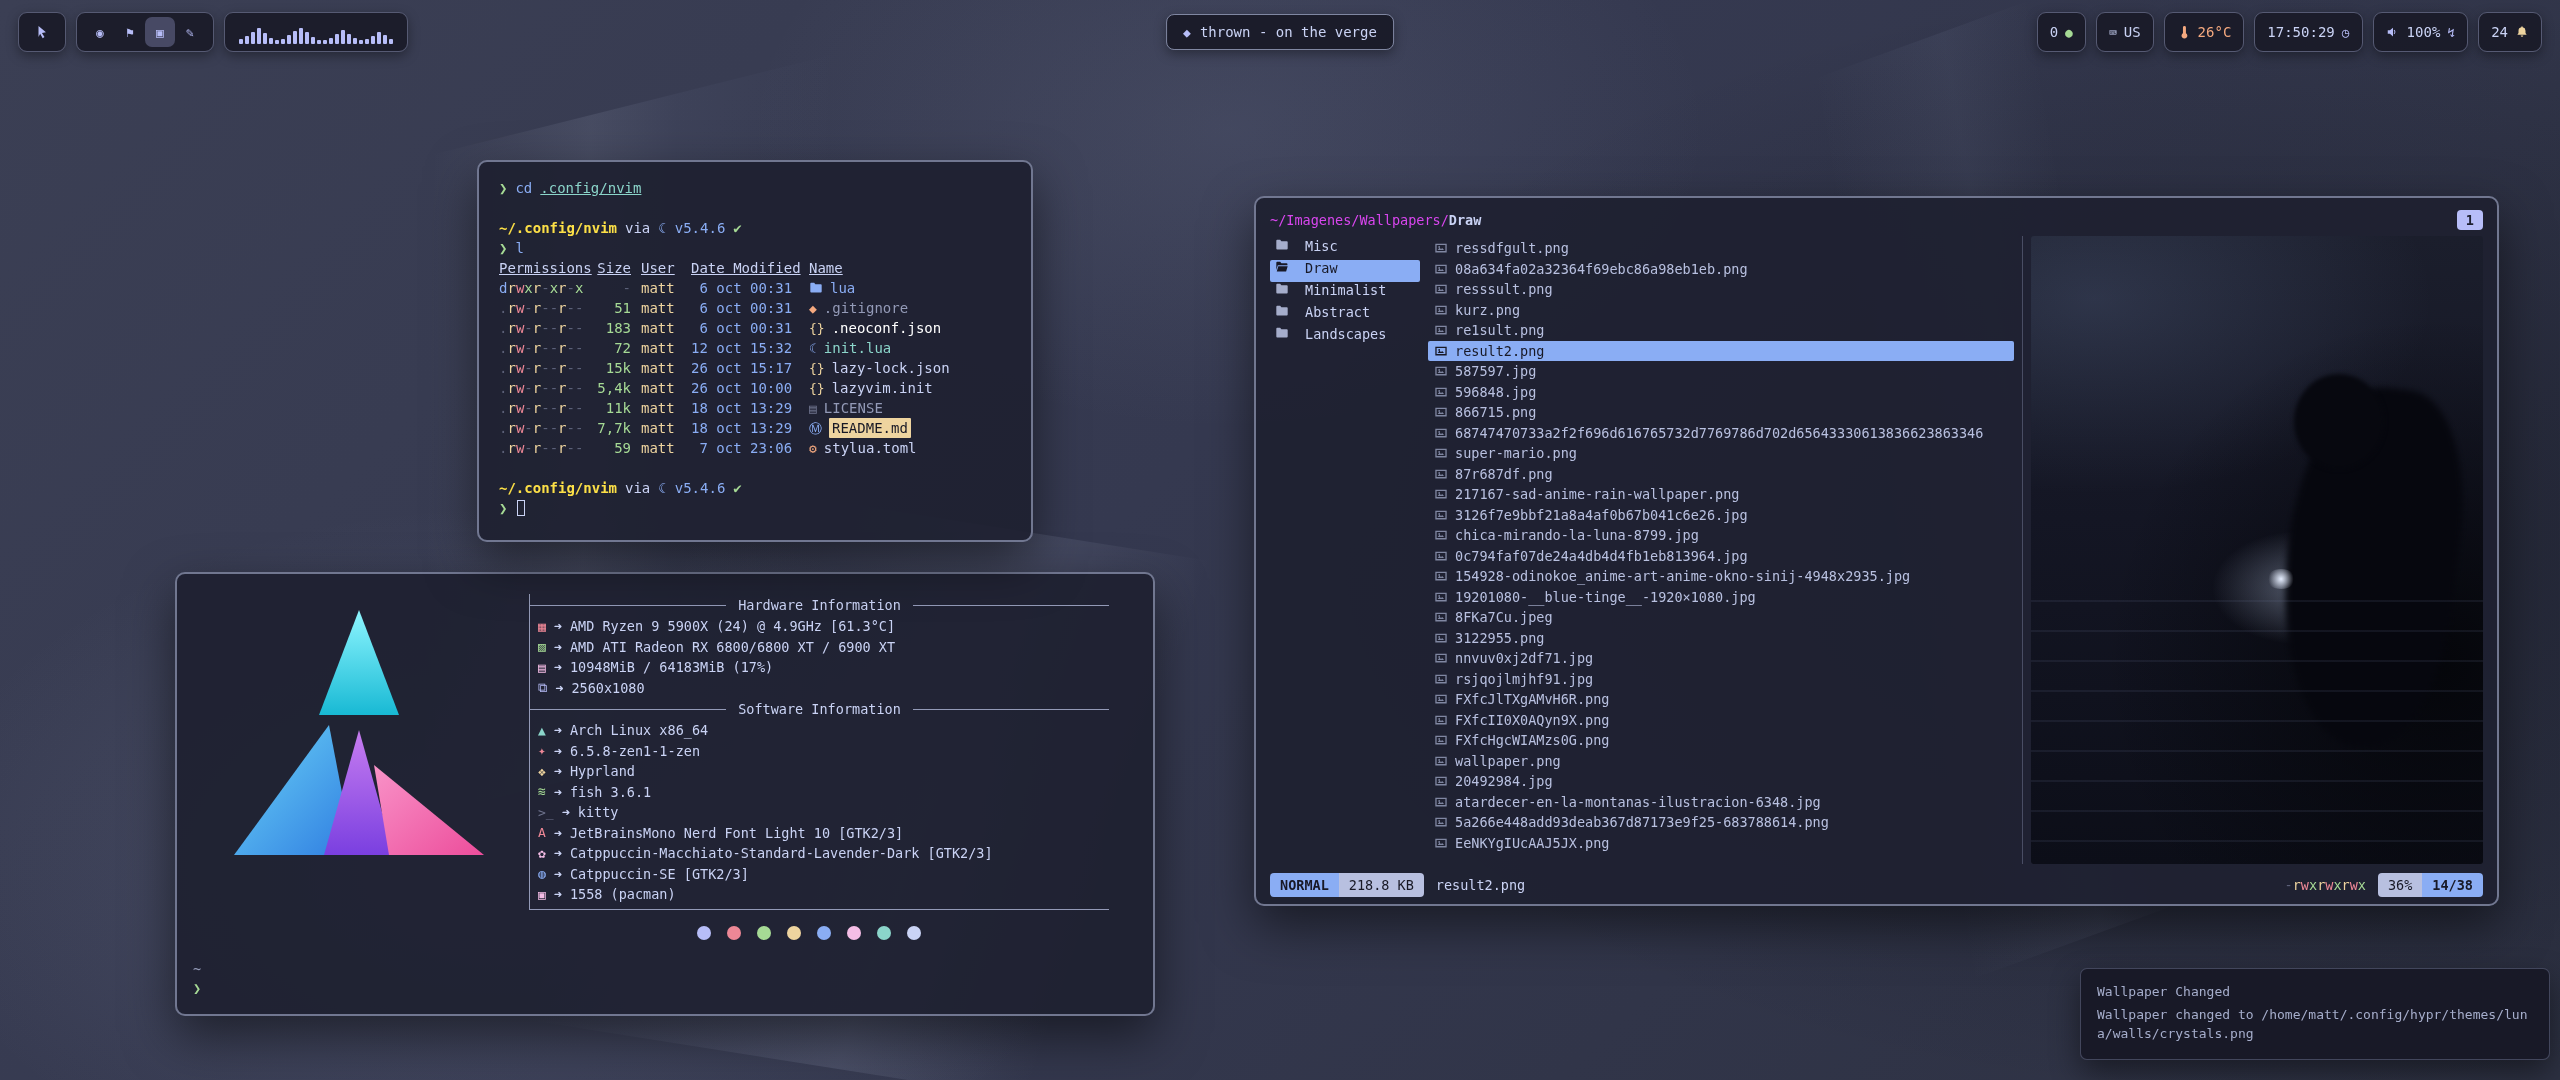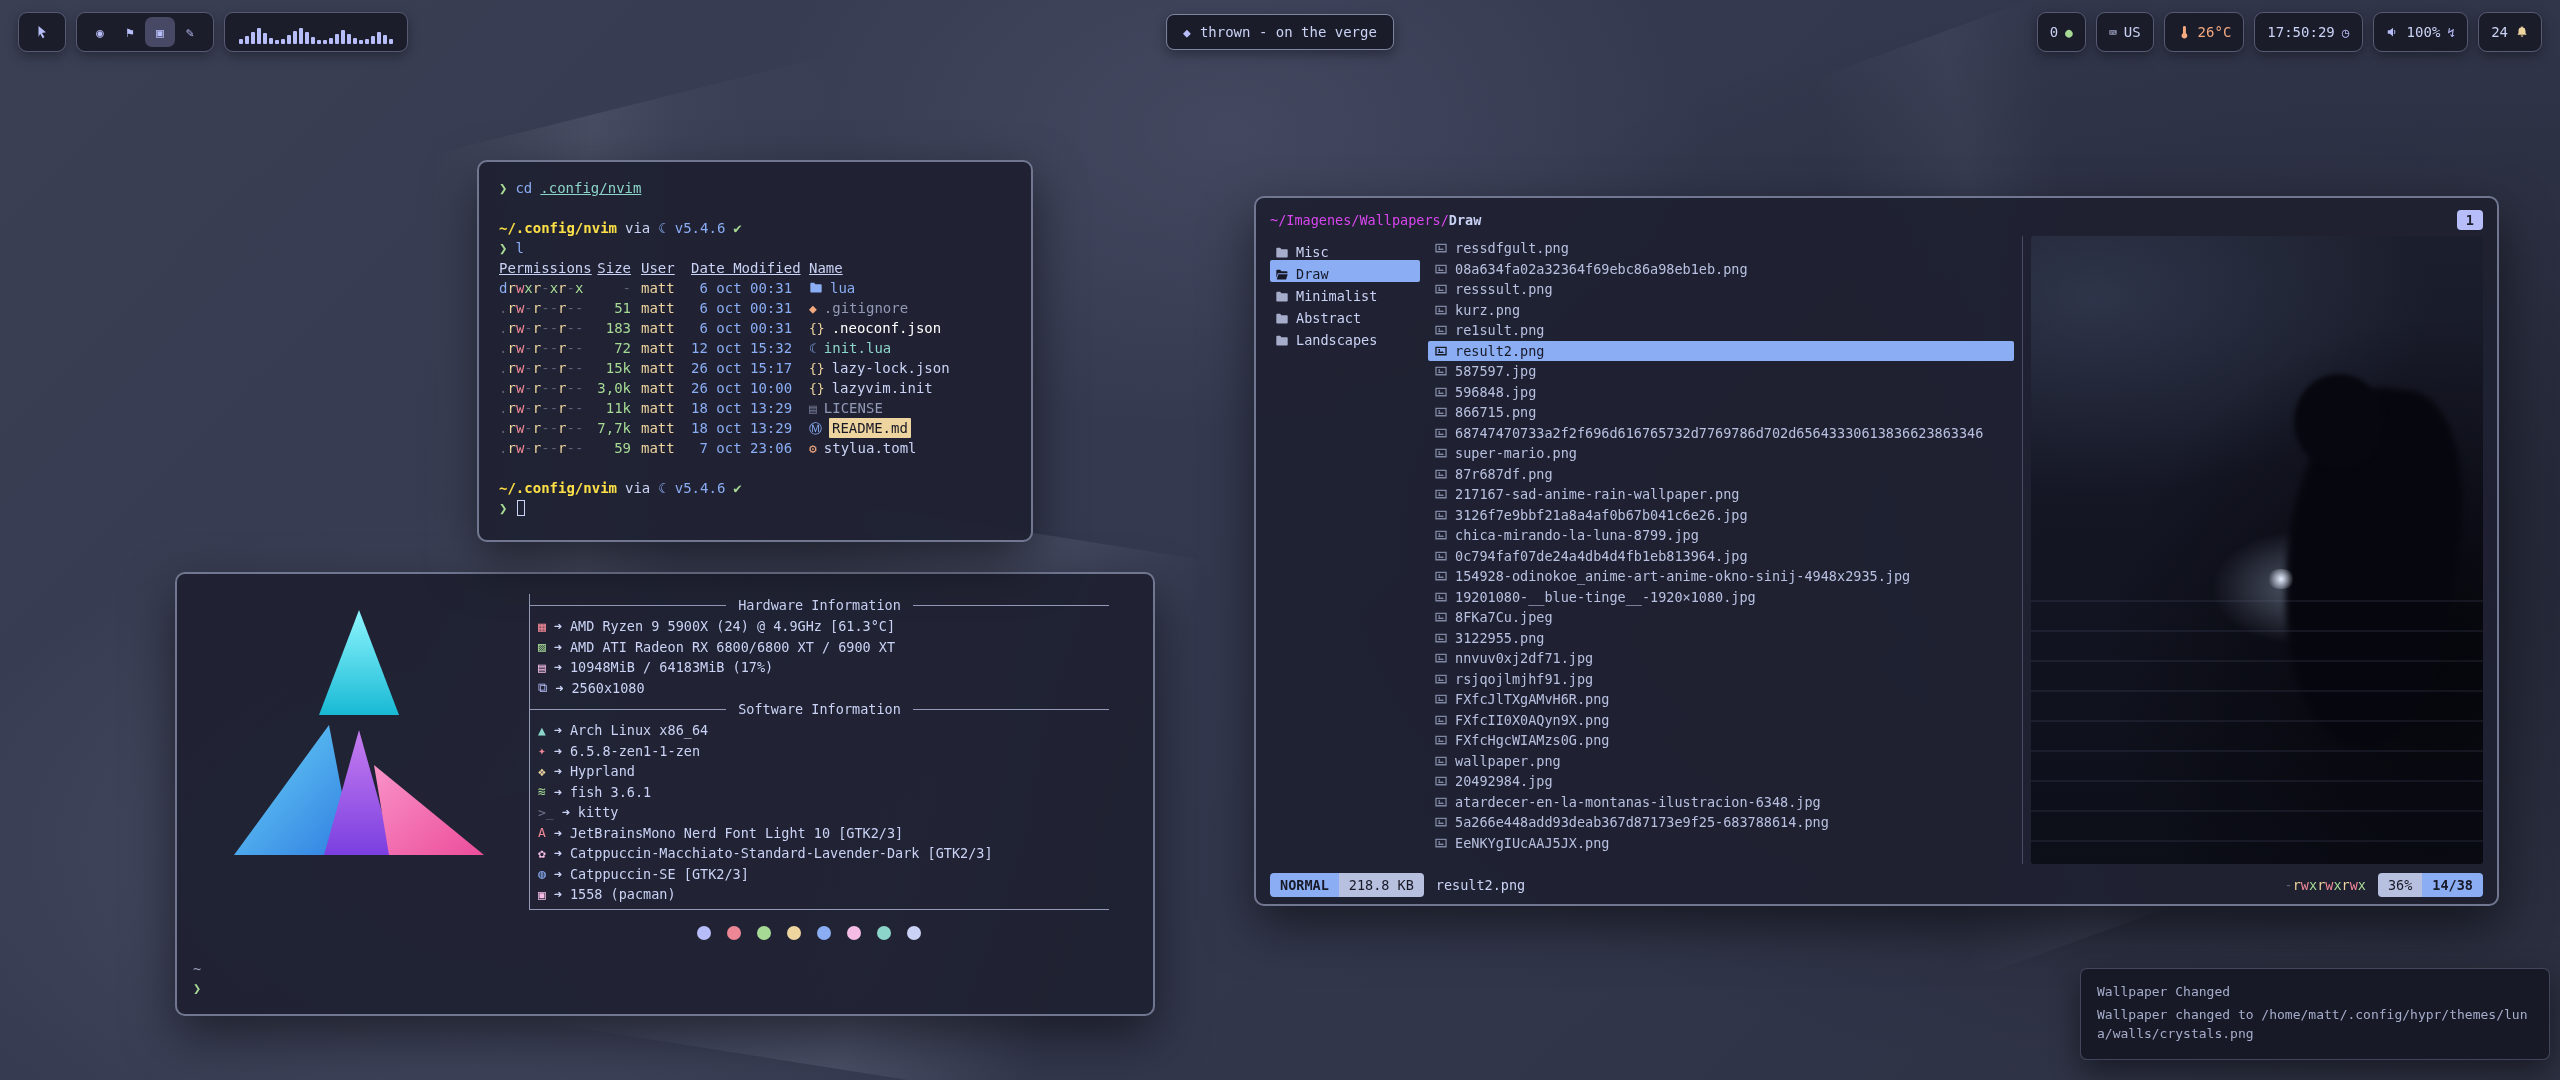--- a/index.html
+++ b/index.html
@@ -79,21 +79,21 @@
   .fp-sym{color:#a6da95}
 
   
   #fm{left:1254px;top:196px;width:1245px;height:710px;padding:10px 14px;font-size:13.5px;color:#cad3f5;z-index:15}
   .fm-header{display:flex;justify-content:space-between;align-items:center;height:24px}
   .fm-path-prefix{color:#d946ef}
   .fm-path-current{color:#cad3f5;font-weight:bold}
   .fm-tab-badge{background:#b7bdf8;color:#1e2030;border-radius:4px;padding:0 9px;font-weight:bold;height:20px;display:flex;align-items:center}
   .fm-body{display:flex;height:628px;margin-top:4px}
   .fm-folders{width:150px;flex:none;padding-top:2px}
-  .folder-row{display:flex;gap:7px;height:22px;align-items:flex-end;padding:0 5px;color:#cad3f5;cursor:pointer}
+  .folder-row{display:flex;gap:16px;height:22px;align-items:flex-start;padding:0 5px;color:#cad3f5;cursor:pointer}
   .folder-row .fi{color:#a5adcb}
   .folder-row.selected{background:#8aadf4;color:#181926;border-radius:2px}
   .folder-row.selected .fi{color:#181926}
   .fm-files{flex:1;min-width:0;margin-left:8px;padding-top:2px;overflow:hidden}
   .file-row{display:flex;gap:7px;height:20.5px;align-items:center;padding:0 6px;color:#b8c0e0;white-space:nowrap;overflow:hidden;cursor:pointer}
   .file-row .fi{color:#8087a2}
   .file-row.selected{background:#8aadf4;color:#181926;border-radius:2px}
   .file-row.selected .fi{color:#181926}
   .fm-divider{width:1px;background:#494d64;margin:0 8px;flex:none}
   .fm-preview{width:452px;flex:none;position:relative;overflow:hidden;border-radius:3px;
@@ -293,21 +293,21 @@
           <span class="c-size" style="color: rgb(166, 218, 149);">15k</span>
           <span class="c-user" style="color: rgb(238, 212, 159);">matt</span>
           <span class="c-date" style="color: rgb(138, 173, 244);">26 oct 15:17</span>
           <span class="c-name">
             <span class="fi" style="color: rgb(238, 212, 159);">{}</span>
             <span style="color: rgb(202, 211, 245);">lazy-lock.json</span>
           </span>
         </div>
         <div class="lsrow">
           <span class="c-perms"><span style="color: rgb(91, 96, 120);">.</span><span style="color: rgb(238, 212, 159);">r</span><span style="color: rgb(237, 135, 150);">w</span><span style="color: rgb(91, 96, 120);">-</span><span style="color: rgb(238, 212, 159);">r</span><span style="color: rgb(91, 96, 120);">-</span><span style="color: rgb(91, 96, 120);">-</span><span style="color: rgb(238, 212, 159);">r</span><span style="color: rgb(91, 96, 120);">-</span><span style="color: rgb(91, 96, 120);">-</span></span>
-          <span class="c-size" style="color: rgb(166, 218, 149);">3,0k</span>
+          <span class="c-size" style="color: rgb(166, 218, 149);">5,4k</span>
           <span class="c-user" style="color: rgb(238, 212, 159);">matt</span>
           <span class="c-date" style="color: rgb(138, 173, 244);">26 oct 10:00</span>
           <span class="c-name">
             <span class="fi" style="color: rgb(238, 212, 159);">{}</span>
             <span style="color: rgb(202, 211, 245);">lazyvim.init</span>
           </span>
         </div>
         <div class="lsrow">
           <span class="c-perms"><span style="color: rgb(91, 96, 120);">.</span><span style="color: rgb(238, 212, 159);">r</span><span style="color: rgb(237, 135, 150);">w</span><span style="color: rgb(91, 96, 120);">-</span><span style="color: rgb(238, 212, 159);">r</span><span style="color: rgb(91, 96, 120);">-</span><span style="color: rgb(91, 96, 120);">-</span><span style="color: rgb(238, 212, 159);">r</span><span style="color: rgb(91, 96, 120);">-</span><span style="color: rgb(91, 96, 120);">-</span></span>
           <span class="c-size" style="color: rgb(166, 218, 149);">11k</span>

